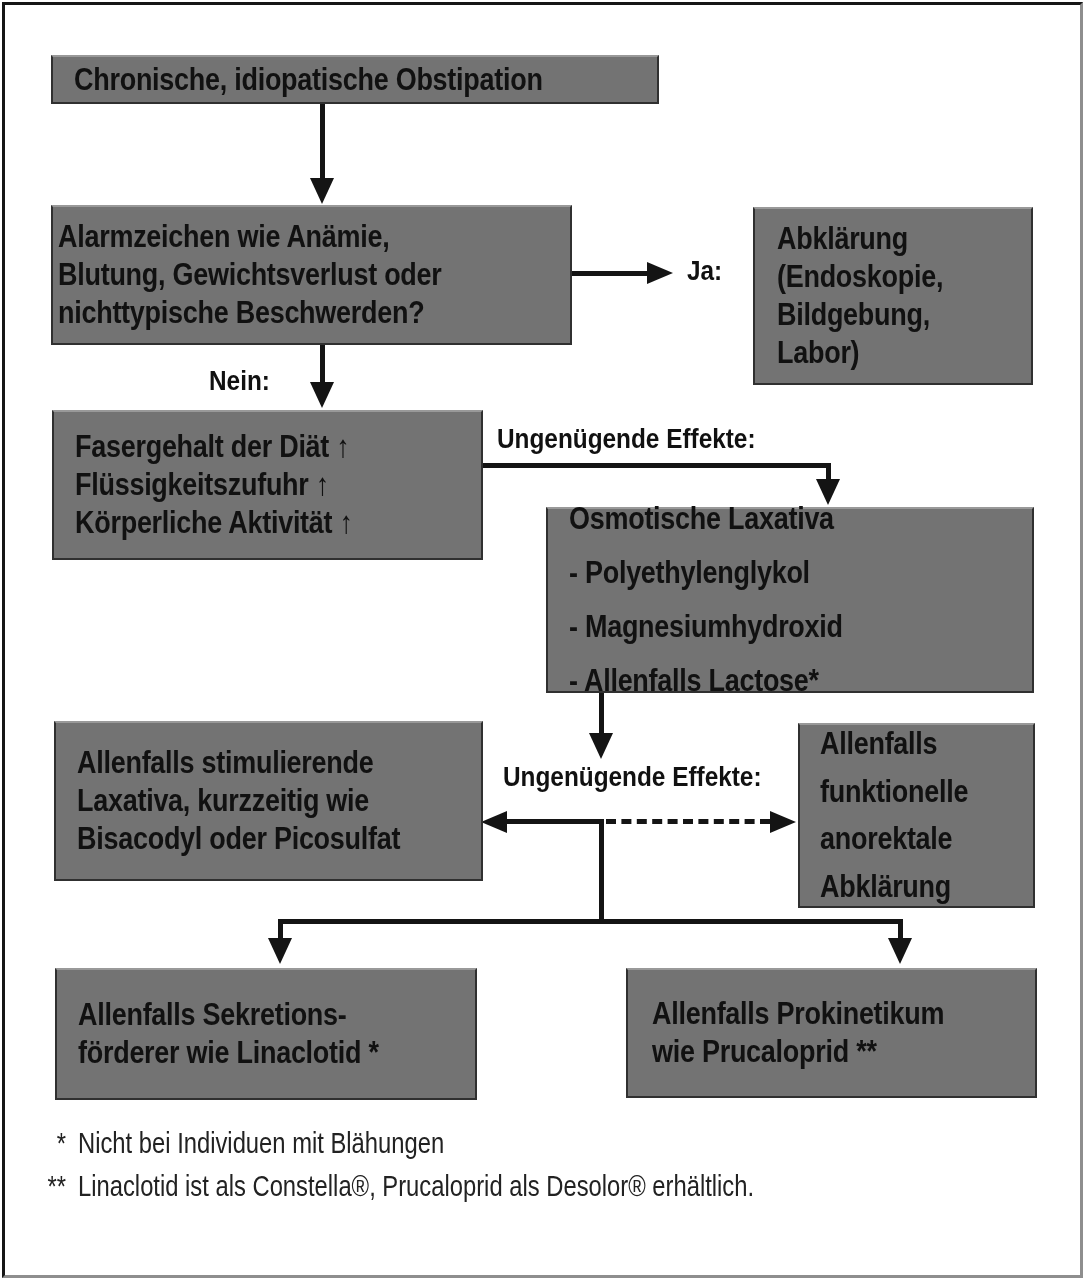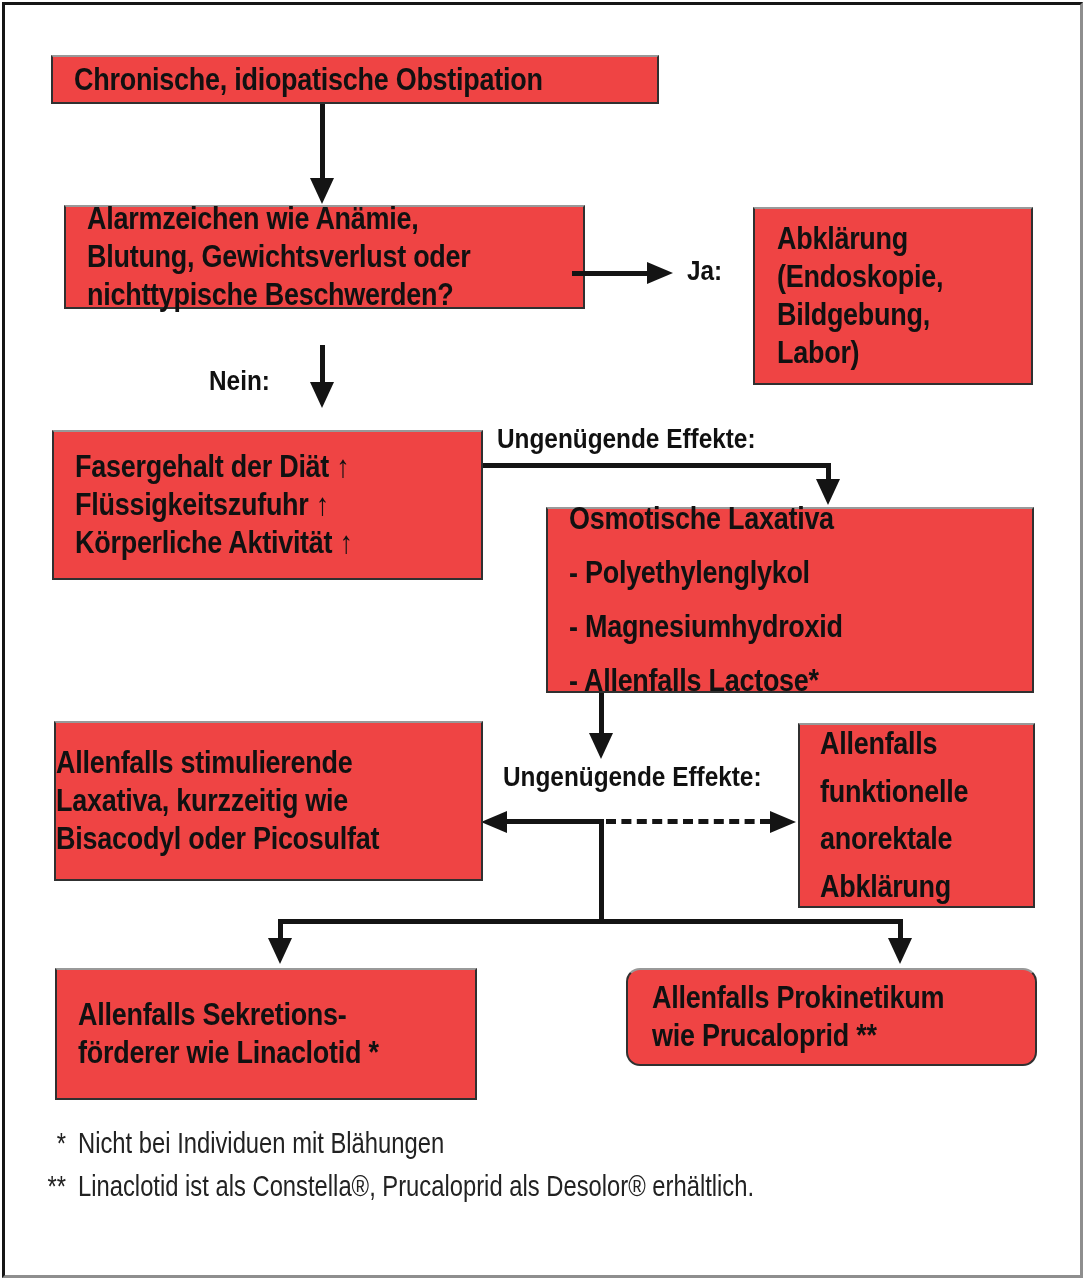--- a/index.html
+++ b/index.html
@@ -5,21 +5,21 @@
   html,body{margin:0;padding:0;background:#fff;}
   #canvas{
     position:relative;width:1085px;height:1280px;background:#ffffff;
     font-family:"Liberation Sans",sans-serif;color:#111;overflow:hidden;
   }
   #frame{
     position:absolute;left:2px;top:2px;right:2px;bottom:2px;
     border:3px solid;border-color:#161616 #8e8e8e #8e8e8e #161616;
   }
   .box{
-    position:absolute;background:#ef4444;
+    position:absolute;background:#737373;
     border:2px solid;border-color:#999 #303030 #303030 #303030;
     display:flex;flex-direction:column;justify-content:center;
     box-sizing:border-box;
   }
   .box-line{
     font-weight:bold;font-size:31px;line-height:38px;letter-spacing:-0.3px;
     transform:scaleX(0.87);transform-origin:0 50%;white-space:nowrap;
   }
   .lbl{
     position:absolute;font-weight:bold;font-size:28px;line-height:30px;
@@ -50,42 +50,42 @@
 <div id="canvas">
   <div id="frame"></div>
 
   <div class="box" style="left:51px;top:55px;width:608px;height:49px;padding-left:21px;">
     <div class="box-line">Chronische, idiopatische Obstipation</div>
   </div>
 
   <div class="vline" style="left:320px;top:104px;height:74px;"></div>
   <div class="head-down" style="left:310px;top:178px;"></div>
 
-  <div class="box" style="left:64px;top:205px;width:521px;height:104px;padding-left:21px;">
+  <div class="box" style="left:51px;top:205px;width:521px;height:140px;padding-left:5px;">
     <div class="box-line">Alarmzeichen wie Anämie,</div>
     <div class="box-line">Blutung, Gewichtsverlust oder</div>
     <div class="box-line">nichttypische Beschwerden?</div>
   </div>
 
   <div class="hline" style="left:572px;top:271px;width:76px;"></div>
   <div class="head-right" style="left:647px;top:262px;"></div>
   <div class="lbl" style="left:687px;top:256px;">Ja:</div>
 
   <div class="box" style="left:753px;top:207px;width:280px;height:178px;padding-left:22px;">
     <div class="box-line">Abklärung</div>
     <div class="box-line">(Endoskopie,</div>
     <div class="box-line">Bildgebung,</div>
     <div class="box-line">Labor)</div>
   </div>
 
   <div class="lbl" style="left:209px;top:366px;">Nein:</div>
   <div class="vline" style="left:320px;top:345px;height:38px;"></div>
   <div class="head-down" style="left:310px;top:382px;"></div>
 
-  <div class="box" style="left:52px;top:410px;width:431px;height:150px;padding-left:21px;margin-top:20px;">
+  <div class="box" style="left:52px;top:410px;width:431px;height:150px;padding-left:21px;">
     <div class="box-line">Fasergehalt der Diät ↑</div>
     <div class="box-line">Flüssigkeitszufuhr ↑</div>
     <div class="box-line">Körperliche Aktivität ↑</div>
   </div>
 
   <div class="lbl" style="left:497px;top:424px;">Ungenügende Effekte:</div>
   <div class="hline" style="left:483px;top:463px;width:348px;"></div>
   <div class="vline" style="left:826px;top:463px;height:18px;"></div>
   <div class="head-down" style="left:816px;top:479px;"></div>
 
@@ -101,21 +101,21 @@
   <div class="lbl" style="left:503px;top:762px;">Ungenügende Effekte:</div>
 
   <div class="hline" style="left:505px;top:819px;width:99px;"></div>
   <div class="head-left" style="left:481px;top:811px;"></div>
 
   <div class="dashline" style="left:606px;top:819px;width:164px;"></div>
   <div class="head-right" style="left:770px;top:811px;"></div>
 
   <div class="vline" style="left:599px;top:819px;height:105px;"></div>
 
-  <div class="box" style="left:54px;top:721px;width:429px;height:160px;">
+  <div class="box" style="left:54px;top:721px;width:429px;height:160px;padding-left:21px;">
     <div class="box-line">Allenfalls stimulierende</div>
     <div class="box-line">Laxativa, kurzzeitig wie</div>
     <div class="box-line">Bisacodyl oder Picosulfat</div>
   </div>
 
   <div class="box" style="left:798px;top:723px;width:237px;height:185px;padding-left:20px;justify-content:space-between;">
     <div class="box-line">Allenfalls</div>
     <div class="box-line">funktionelle</div>
     <div class="box-line">anorektale</div>
     <div class="box-line">Abklärung</div>
@@ -125,21 +125,21 @@
   <div class="vline" style="left:278px;top:919px;height:22px;"></div>
   <div class="head-down" style="left:268px;top:938px;"></div>
   <div class="vline" style="left:898px;top:919px;height:22px;"></div>
   <div class="head-down" style="left:888px;top:938px;"></div>
 
   <div class="box" style="left:55px;top:968px;width:422px;height:132px;padding-left:21px;">
     <div class="box-line">Allenfalls Sekretions-</div>
     <div class="box-line">förderer wie Linaclotid *</div>
   </div>
 
-  <div class="box" style="left:626px;top:968px;width:411px;height:98px;padding-left:24px;border-radius:14px;">
+  <div class="box" style="left:626px;top:968px;width:411px;height:130px;padding-left:24px;">
     <div class="box-line">Allenfalls Prokinetikum</div>
     <div class="box-line">wie Prucaloprid **</div>
   </div>
 
   <div id="footnotes">
     <div class="fn-row">
       <span class="fn-marker">*</span>
       <span class="fn-text">Nicht bei Individuen mit Blähungen</span>
     </div>
     <div class="fn-row">

